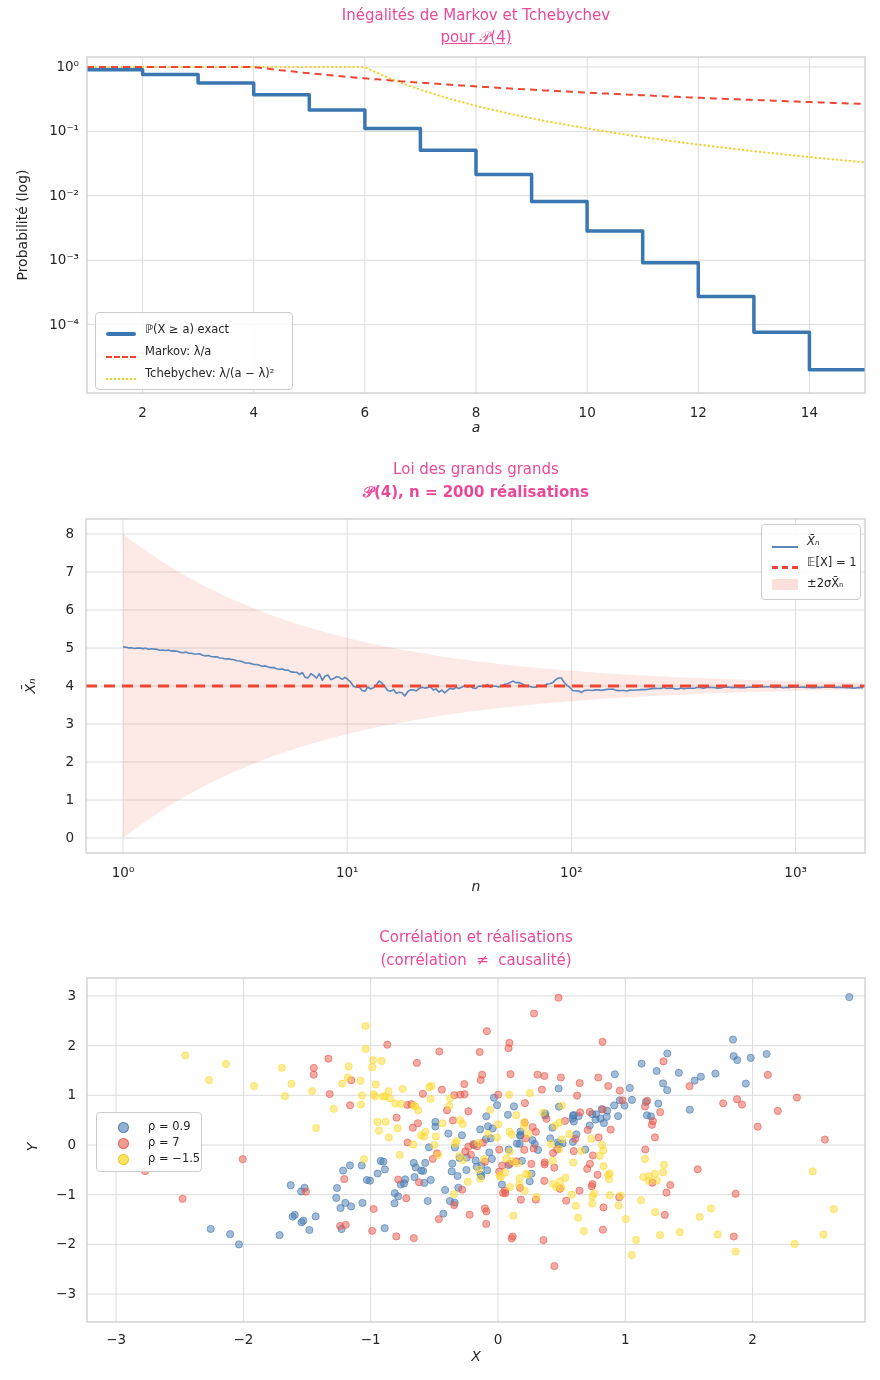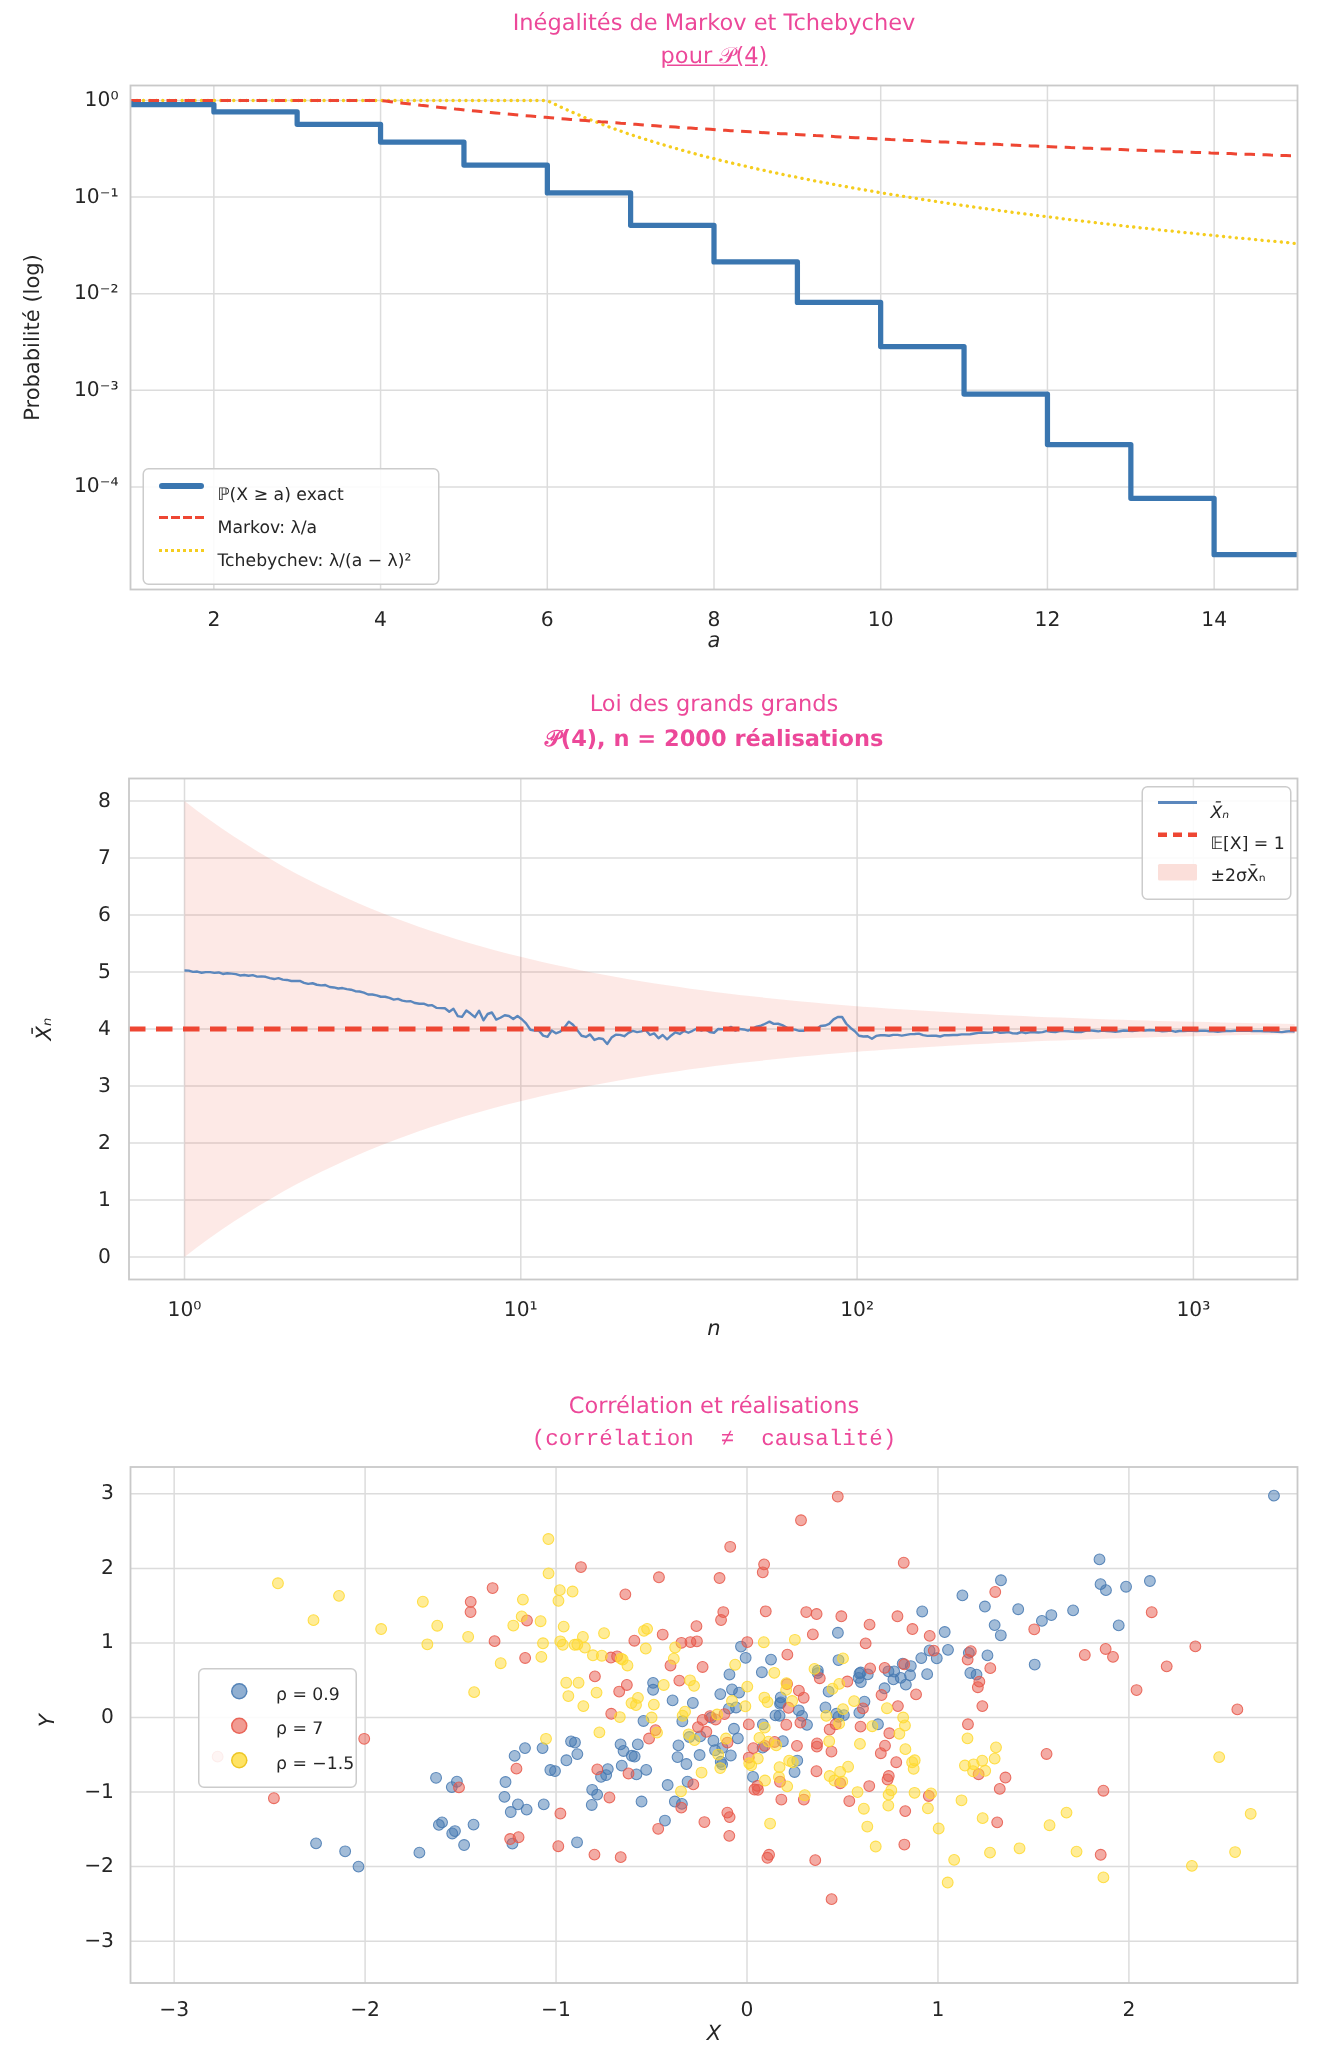--- a/index.html
+++ b/index.html
@@ -5,21 +5,21 @@
   html,body{margin:0;padding:0;background:#ffffff;}
   body{width:880px;height:1380px;position:relative;font-family:"DejaVu Sans",sans-serif;color:#262626;overflow:hidden;}
   #fig{position:absolute;left:0;top:0;}
   svg text{font-family:"DejaVu Sans",sans-serif;fill:#262626;}
   .t{position:absolute;left:87px;width:778px;text-align:center;font-size:15px;color:#ec4899;white-space:pre;}
   .axlab{position:absolute;font-size:14px;color:#262626;white-space:nowrap;}
   .it{font-style:italic;}
   .ylab{transform:translate(-50%,-50%) rotate(-90deg);}
   .xlab{transform:translate(-50%,0);}
   .legend{position:absolute;background:rgba(255,255,255,0.88);border:1px solid #cccccc;border-radius:4px;font-size:11.5px;color:#262626;padding:5px 10px;display:flex;flex-direction:column;justify-content:space-around;box-sizing:border-box;}
-  .lrow{display:flex;align-items:flex-start;gap:9px;white-space:nowrap;}
+  .lrow{display:flex;align-items:flex-end;gap:9px;white-space:nowrap;}
   .sw{flex:0 0 30px;width:30px;}
   .sw-thickblue{height:0;border-top:4px solid #3a76b0;border-radius:2px;}
   .sw-dashred{height:0;border-top:2px dashed #ee4633;}
   .sw-dotyellow{height:0;border-top:2.5px dotted #f5cd1e;}
   .sw-thinblue{height:0;border-top:2px solid #5b87bd;}
   .sw-thickdash{height:0;border-top:3.5px dashed #ee4633;}
   .sw-patch{height:11px;background:#fbdfda;border-radius:1px;}
   .sw-dot{flex:0 0 9px;width:9px;height:9px;border-radius:50%;margin:0 10px 0 11px;}
   .dot-blue{background:rgba(70,121,178,0.6);border:1px solid rgba(70,121,178,0.8);}
   .dot-red{background:rgba(231,88,74,0.6);border:1px solid rgba(231,88,74,0.8);}
@@ -643,25 +643,25 @@
       <span class="sw sw-thickdash" style="flex-basis:26px;width:26px;"></span>
       <span>𝔼[X] = 1</span>
     </div>
     <div class="lrow">
       <span class="sw sw-patch" style="flex-basis:26px;width:26px;"></span>
       <span>±2σX̄ₙ</span>
     </div>
   </div>
 
   <div class="t" style="top:928px;">Corrélation et réalisations</div>
-  <div class="t" style="top:951px;font-family:Liberation Mono, monospace;">(corrélation  ≠  causalité)</div>
+  <div class="t" style="top:951px;">(corrélation  ≠  causalité)</div>
   <div class="axlab it xlab" style="left:476px;top:1348px;">X</div>
   <div class="axlab it ylab" style="left:32px;top:1147px;">Y</div>
 
-  <div class="legend" style="left:96px;top:1112px;width:106px;height:80px;margin-left:36px;">
+  <div class="legend" style="left:96px;top:1112px;width:106px;height:60px;">
     <div class="lrow">
       <span class="sw-dot dot-blue"></span>
       <span>ρ = 0.9</span>
     </div>
     <div class="lrow">
       <span class="sw-dot dot-red"></span>
       <span>ρ = 7</span>
     </div>
     <div class="lrow">
       <span class="sw-dot dot-yellow"></span>

